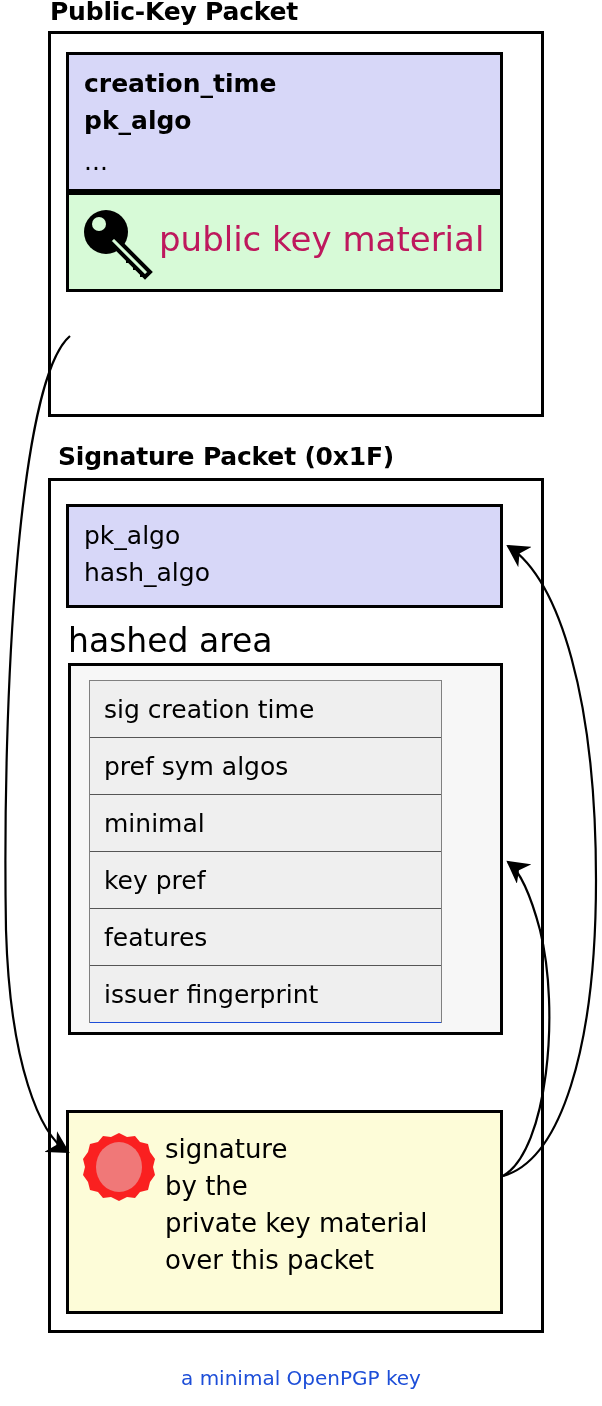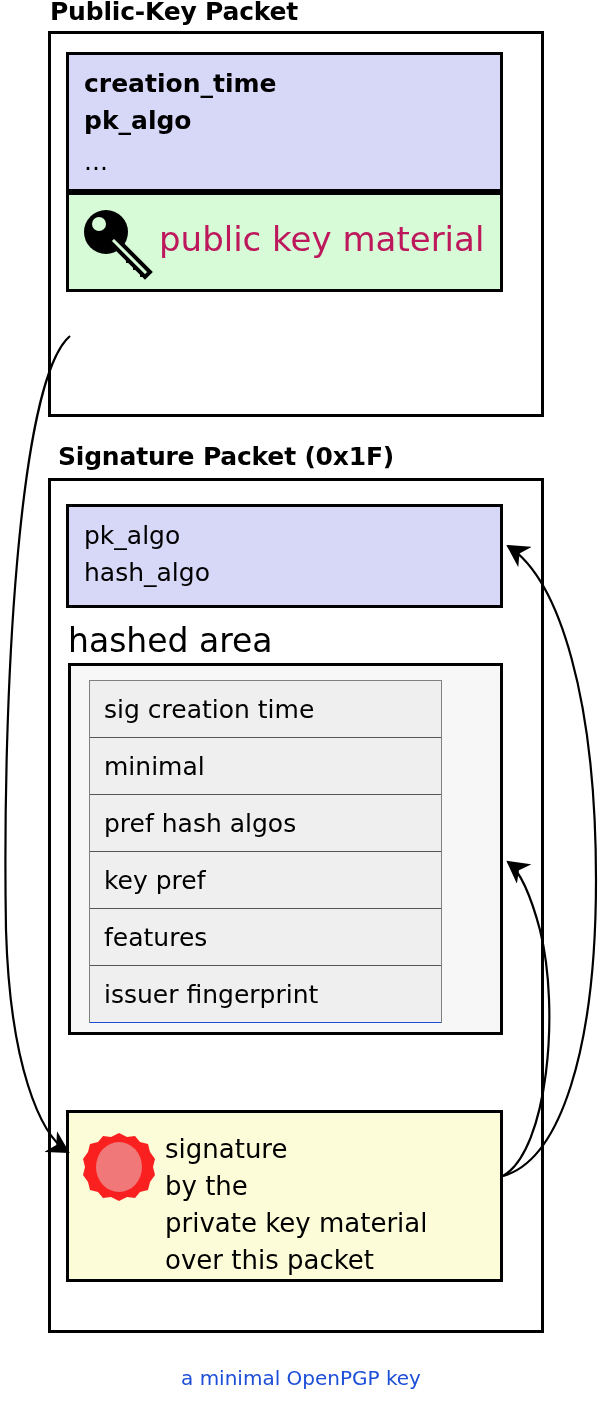--- a/index.html
+++ b/index.html
@@ -134,21 +134,21 @@
     box-sizing: border-box;
     display: flex;
     align-items: center;
     padding-left: 14px;
     font-size: 25px;
     color: #000000;
     white-space: nowrap;
   }
   .subpacket-row:last-child { border-bottom: 1px solid #1d4ed8; }
 
-  #sig-value { left: 66px; top: 1110px; width: 437px; height: 172px; }
+  #sig-value { left: 66px; top: 1110px; width: 437px; height: 204px; }
   #sig-value .sig-text {
     position: absolute;
     left: 96px;
     top: 18px;
     font-size: 26px;
     line-height: 37px;
     white-space: pre;
   }
   #seal-icon {
     position: absolute;
@@ -207,24 +207,24 @@
   </div>
 
   <div id="hashed-label">hashed area</div>
 
   <div id="hashed-area">
     <div id="subpacket-table">
         <div class="subpacket-row">
           <span>sig creation time</span>
         </div>
         <div class="subpacket-row">
+          <span>pref sym algos</span>
+        </div>
+        <div class="subpacket-row">
           <span>minimal</span>
-        </div>
-        <div class="subpacket-row">
-          <span>pref hash algos</span>
         </div>
         <div class="subpacket-row">
           <span>key pref</span>
         </div>
         <div class="subpacket-row">
           <span>features</span>
         </div>
         <div class="subpacket-row">
           <span>issuer fingerprint</span>
         </div>

